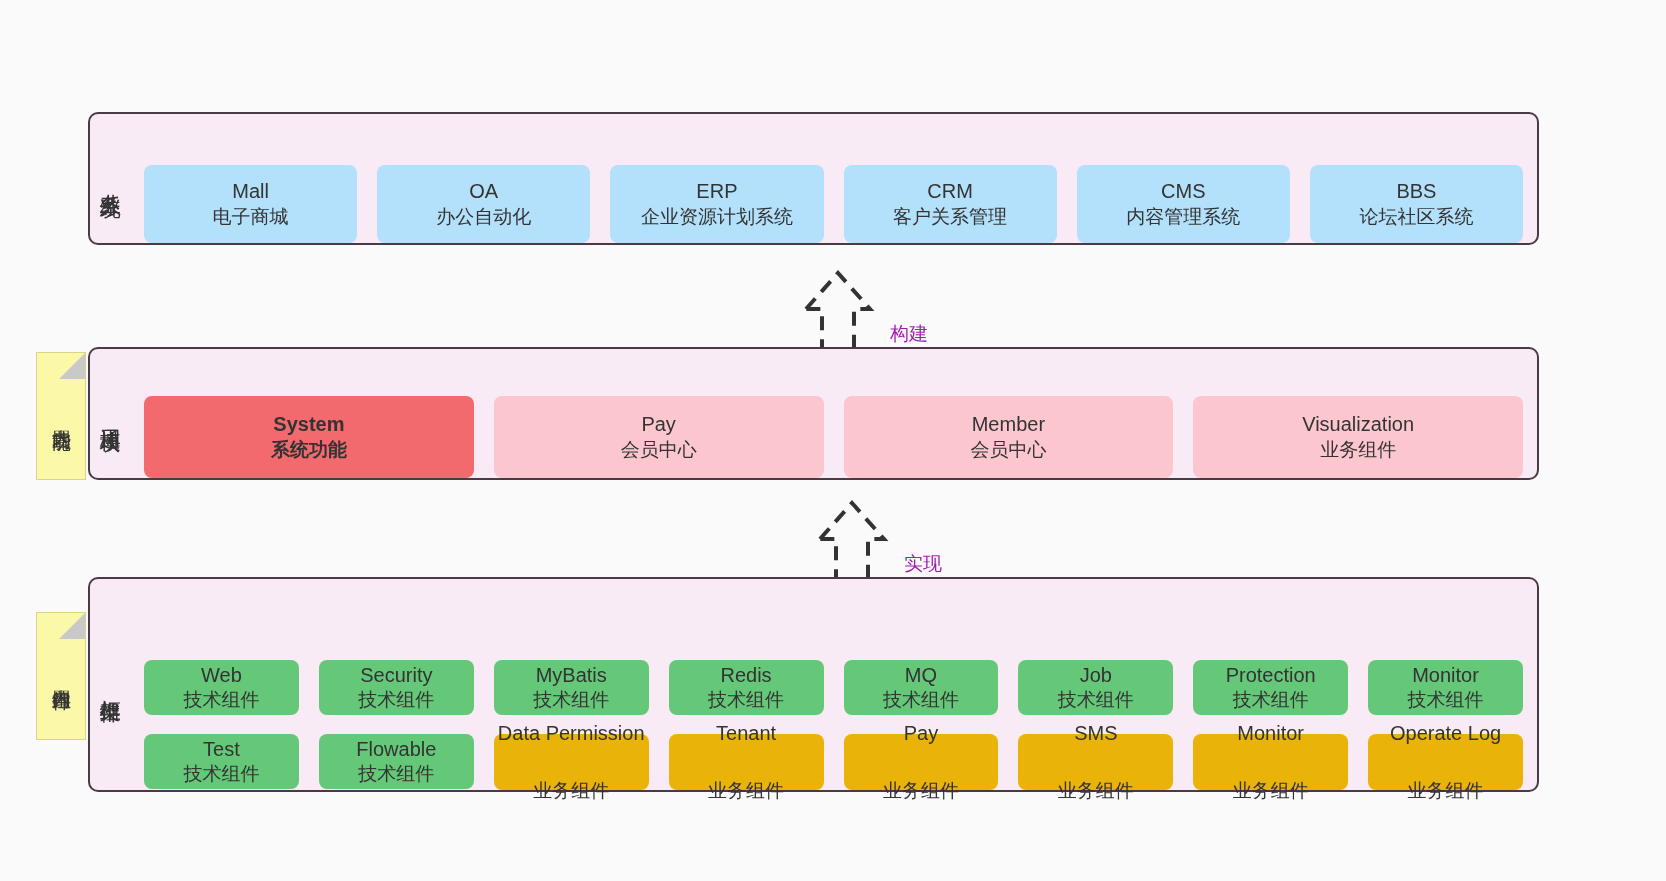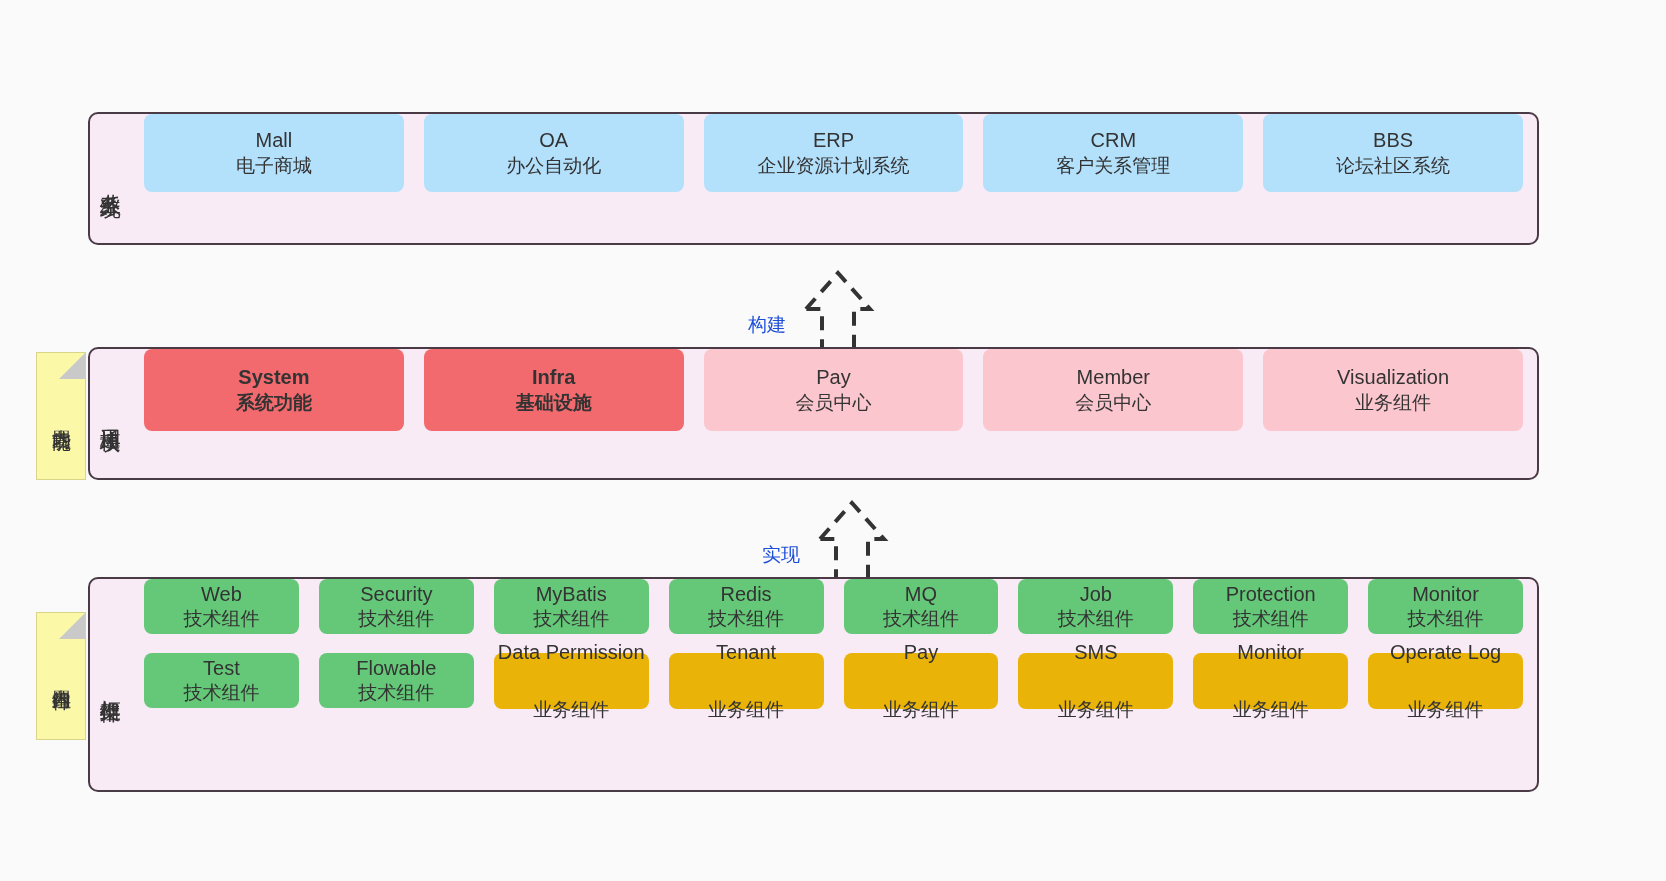--- a/index.html
+++ b/index.html
@@ -38,21 +38,21 @@
     color: #333;
     writing-mode: vertical-rl;
     text-orientation: upright;
     padding: 6px 0;
     white-space: nowrap;
   }
   .layer-body {
     flex: 1 1 auto;
     display: flex;
     flex-direction: column;
-    justify-content: flex-start;
+    justify-content: flex-end;
     padding: 0 14px;
   }
   .row {
     display: flex;
     gap: 20px;
   }
   .row + .row {
     margin-top: 19px;
   }
 
@@ -118,24 +118,24 @@
     position: absolute;
     width: 180px;
     height: 96px;
   }
   #arrow-build  { left: 748px; top: 257px; }
   #arrow-impl   { left: 762px; top: 487px; }
   .arrow-wrap svg { display: block; overflow: visible; }
   .arrow-label {
     position: absolute;
     left: 0; right: 0;
-    bottom: 15px;
-    text-align: left;
+    bottom: 6px;
+    text-align: right;
     font-size: 19px;
-    color: #1d4ed8;
+    color: #a21caf;
     pointer-events: none;
   }
 </style>
 </head>
 <body>
 
 <div class="layer" id="layer-business">
   <div class="layer-title">业务系统</div>
   <div class="layer-body">
     <div class="row">
@@ -147,20 +147,24 @@
         <span class="t1">OA</span>
         <span class="t2">办公自动化</span>
       </div>
       <div class="card c-blue">
         <span class="t1">ERP</span>
         <span class="t2">企业资源计划系统</span>
       </div>
       <div class="card c-blue">
         <span class="t1">CRM</span>
         <span class="t2">客户关系管理</span>
+      </div>
+      <div class="card c-blue">
+        <span class="t1">CMS</span>
+        <span class="t2">内容管理系统</span>
       </div>
       <div class="card c-blue">
         <span class="t1">BBS</span>
         <span class="t2">论坛社区系统</span>
       </div>
     </div>
   </div>
 </div>
 
 <div class="arrow-wrap" id="arrow-build">
@@ -175,24 +179,20 @@
 </div>
 
 <div class="layer" id="layer-modules">
   <div class="layer-title">通用模块</div>
   <div class="layer-body">
     <div class="row">
       <div class="card c-red">
         <span class="t1">System</span>
         <span class="t2">系统功能</span>
       </div>
-      <div class="card c-red">
-        <span class="t1">Infra</span>
-        <span class="t2">基础设施</span>
-      </div>
       <div class="card c-pink">
         <span class="t1">Pay</span>
         <span class="t2">会员中心</span>
       </div>
       <div class="card c-pink">
         <span class="t1">Member</span>
         <span class="t2">会员中心</span>
       </div>
       <div class="card c-pink">
         <span class="t1">Visualization</span>

